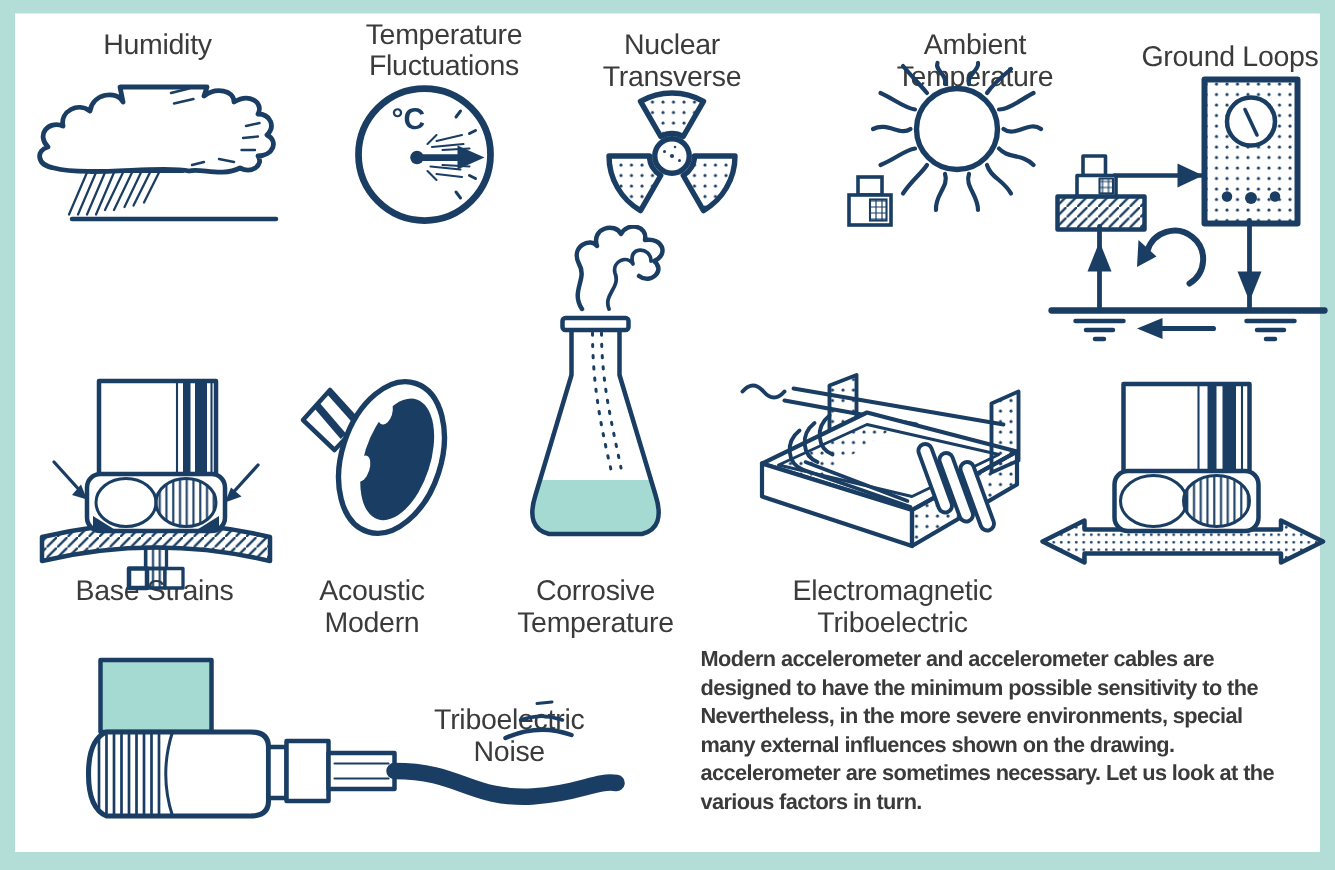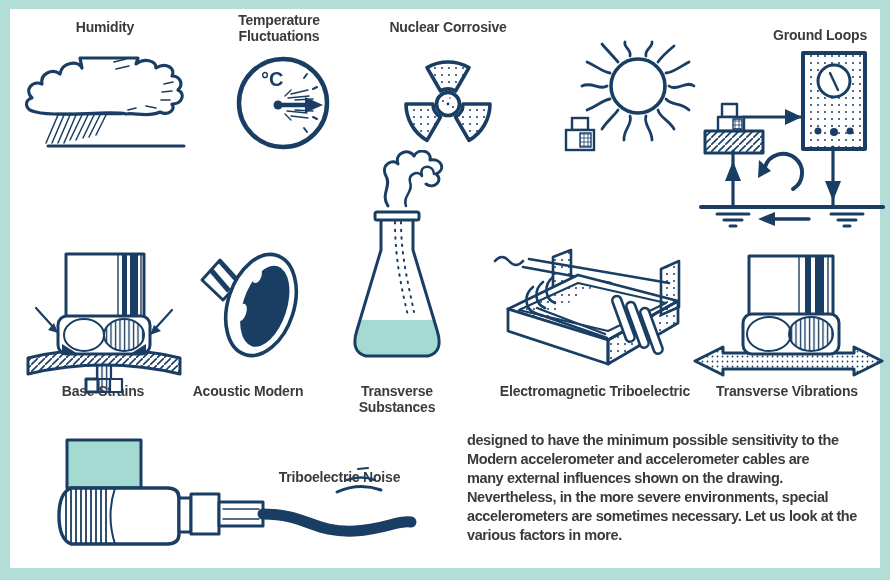--- a/index.html
+++ b/index.html
@@ -1,20 +1,20 @@
 <!DOCTYPE html>
 <html><head>
 <meta charset="utf-8">
 <style>
   html,body{margin:0;padding:0;background:#fff;}
   .canvas{position:relative;width:890px;height:580px;background:#b3ded7;overflow:hidden;
           font-family:"Liberation Sans",sans-serif;}
   .inner{position:absolute;left:10px;top:9px;right:10px;bottom:12px;background:#ffffff;}
   .icon{position:absolute;}
-  .factor-label{position:absolute;font-weight:bold;font-size:14px;line-height:1.12;
+  .factor-label{position:absolute;font-weight:normal;font-size:19px;line-height:1.12;
                 color:#3b3b3b;text-align:center;letter-spacing:-0.2px;}
   .paragraph{position:absolute;left:467px;top:431px;color:#3a3a3a;font-weight:bold;
              font-size:14.5px;line-height:19px;letter-spacing:-0.4px;}
   .paragraph div{white-space:nowrap;}
   svg{display:block;}
   .defs-holder{position:absolute;width:0;height:0;}
 </style>
 </head>
 <body>
 
@@ -35,22 +35,23 @@
       <pattern id="pVlines" width="4.5" height="6" patternUnits="userSpaceOnUse">
           <line x1="1.5" y1="0" x2="1.5" y2="6" stroke="#1a3e63" stroke-width="1.4"></line>
         </pattern>
       <pattern id="pGrid" width="4" height="4" patternUnits="userSpaceOnUse">
           <path d="M0,2 H4 M2,0 V4" stroke="#1a3e63" stroke-width="0.8"></path>
         </pattern>
     </defs>
   </svg>
 
   <div class="factor-label" style="left:45px;top:20px;width:120px">Humidity</div>
-  <div class="factor-label" style="left:223px;top:13px;width:112px">Temperature Fluctuations</div>
-  <div class="factor-label" style="left:378px;top:20px;width:140px">Nuclear Corrosive</div>
+  <div class="factor-label" style="left:240px;top:13px;width:112px">Temperature Fluctuations</div>
+  <div class="factor-label" style="left:378px;top:20px;width:140px">Nuclear Transverse</div>
+  <div class="factor-label" style="left:565px;top:20px;width:170px">Ambient Temperature</div>
   <div class="factor-label" style="left:760px;top:28px;width:120px">Ground Loops</div>
 
   <div class="icon" style="left:18px;top:50px">
     <svg width="175" height="100" viewBox="0 0 175 100" fill="none" stroke="#1a3e63" stroke-linecap="round" stroke-linejoin="round">
       <path d="M18,62 C6,60 6,50 14,48 C6,40 14,30 24,34 C22,24 34,18 42,24 C44,12 60,10 64,18 L62,8 L120,8 L118,14 C126,8 138,10 138,18 C148,12 158,18 154,26 C162,26 166,34 160,40 C168,44 164,54 154,54 C158,60 150,66 142,62 C130,68 116,62 108,64 C90,60 40,68 18,62 Z" fill="#fff" stroke-width="3.2"></path>
       <path d="M96,12 l12,-3 M98,19 l13,-3 M146,34 l9,-2 M144,42 l10,-1 M143,50 l9,0 M128,56 l10,2 M118,58 l-8,2" stroke-width="1.6"></path>
       <path d="M38,64 L104,64" stroke-width="2.6"></path>
       <path d="M40,65 L28,93 M46,65 L34,93 M52,65 L40,93 M58,65 L46,93 M64,65 L52,90 M70,65 L58,90 M76,65 L65,88 M82,65 L71,87 M88,65 L78,85" stroke-width="1.5"></path>
       <line x1="30" y1="96" x2="166" y2="96" stroke-width="3"></line>
     </svg>
@@ -131,23 +132,22 @@
       <rect x="8" y="84" width="58" height="22" fill="url(#pHatch)" stroke-width="3"></rect>
       <path d="M96,142 A19,19 0 1 0 68,120" stroke-width="4"></path>
       <polygon points="61,131 74,124 62,113" fill="#1a3e63" stroke="none"></polygon>
       <line x1="112" y1="172" x2="76" y2="172" stroke-width="3.4"></line>
       <polygon points="78,165 78,179 61,172" fill="#1a3e63" stroke="none"></polygon>
     </svg>
   </div>
 
   <div class="factor-label" style="left:43px;top:384px;width:120px">Base Strains</div>
   <div class="factor-label" style="left:188px;top:384px;width:120px">Acoustic Modern</div>
-  <div class="factor-label" style="left:322px;top:384px;width:150px">Transverse Substances</div>
+  <div class="factor-label" style="left:322px;top:384px;width:150px">Corrosive Temperature</div>
   <div class="factor-label" style="left:495px;top:384px;width:200px">Electromagnetic Triboelectric</div>
-  <div class="factor-label" style="left:707px;top:384px;width:160px">Transverse Vibrations</div>
 
   <div class="icon" style="left:24px;top:246px">
     <svg width="160" height="148" viewBox="0 0 160 148" fill="none" stroke="#1a3e63" stroke-linecap="round" stroke-linejoin="round">
       <path d="M4,112 Q80,94 156,112 L156,128 Q80,110 4,128 Z" fill="url(#pHatch)" stroke-width="3"></path>
       <rect x="73" y="119" width="14" height="14" fill="url(#pVlines)" stroke-width="2.2"></rect>
       <rect x="62" y="133" width="12" height="13" fill="#fff" stroke-width="3"></rect>
       <rect x="74" y="133" width="12" height="13" fill="url(#pVlines)" stroke-width="2.2"></rect>
       <rect x="86" y="133" width="12" height="13" fill="#fff" stroke-width="2.2"></rect>
       <rect x="42" y="8" width="78" height="64" fill="#fff" stroke-width="3"></rect>
       <line x1="94" y1="8" x2="94" y2="72" stroke-width="1.4"></line>
@@ -240,20 +240,20 @@
       <rect x="164" y="66" width="44" height="24" fill="#fff" stroke-width="3"></rect>
       <path d="M168,73 H204 M168,83 H204" stroke-width="1.4"></path>
       <path d="M208,78 C252,78 258,97 300,95 C332,93 342,84 356,86" stroke-width="11"></path>
       <path d="M282,56 Q304,46 326,54" stroke-width="3"></path>
       <path d="M292,44 Q306,39 320,44" stroke-width="2.4"></path>
       <path d="M303,33 L313,32" stroke-width="2"></path>
     </svg>
   </div>
 
   <div class="paragraph">
+    <div>Modern accelerometer and accelerometer cables are</div>
     <div>designed to have the minimum possible sensitivity to the</div>
-    <div>Modern accelerometer and accelerometer cables are</div>
+    <div>Nevertheless, in the more severe environments, special</div>
     <div>many external influences shown on the drawing.</div>
-    <div>Nevertheless, in the more severe environments, special</div>
-    <div>accelerometers are sometimes necessary. Let us look at the</div>
-    <div>various factors in more.</div>
+    <div>accelerometer are sometimes necessary. Let us look at the</div>
+    <div>various factors in turn.</div>
   </div>
 </div>
 
 </body></html>

